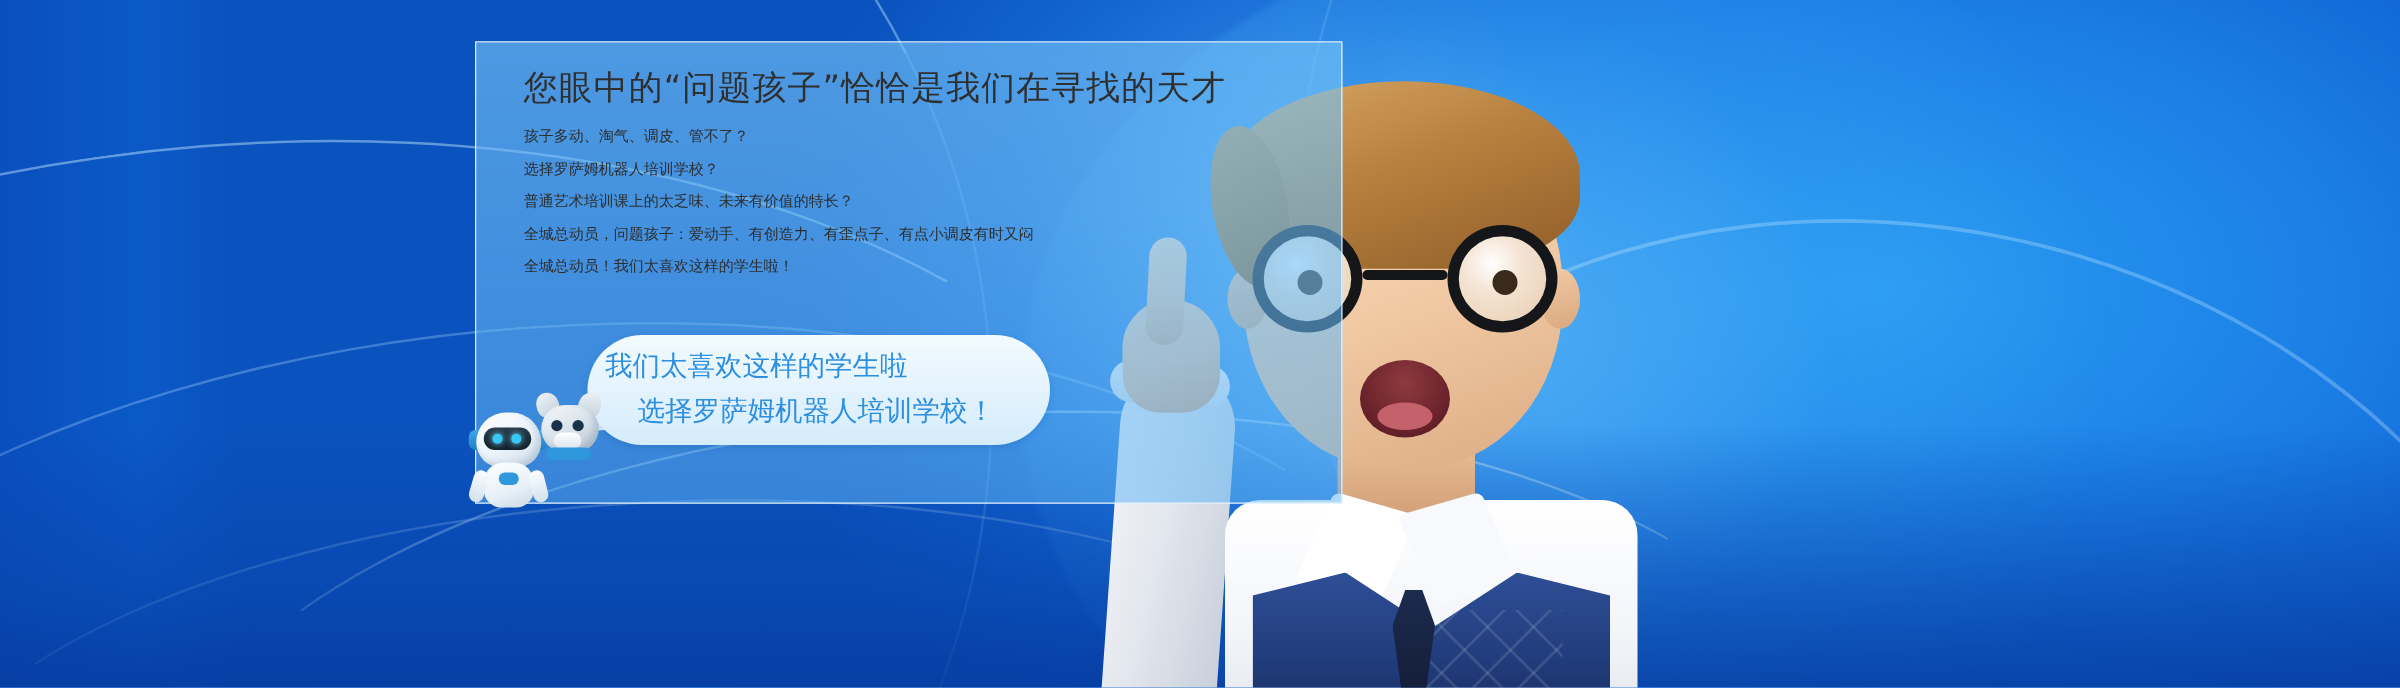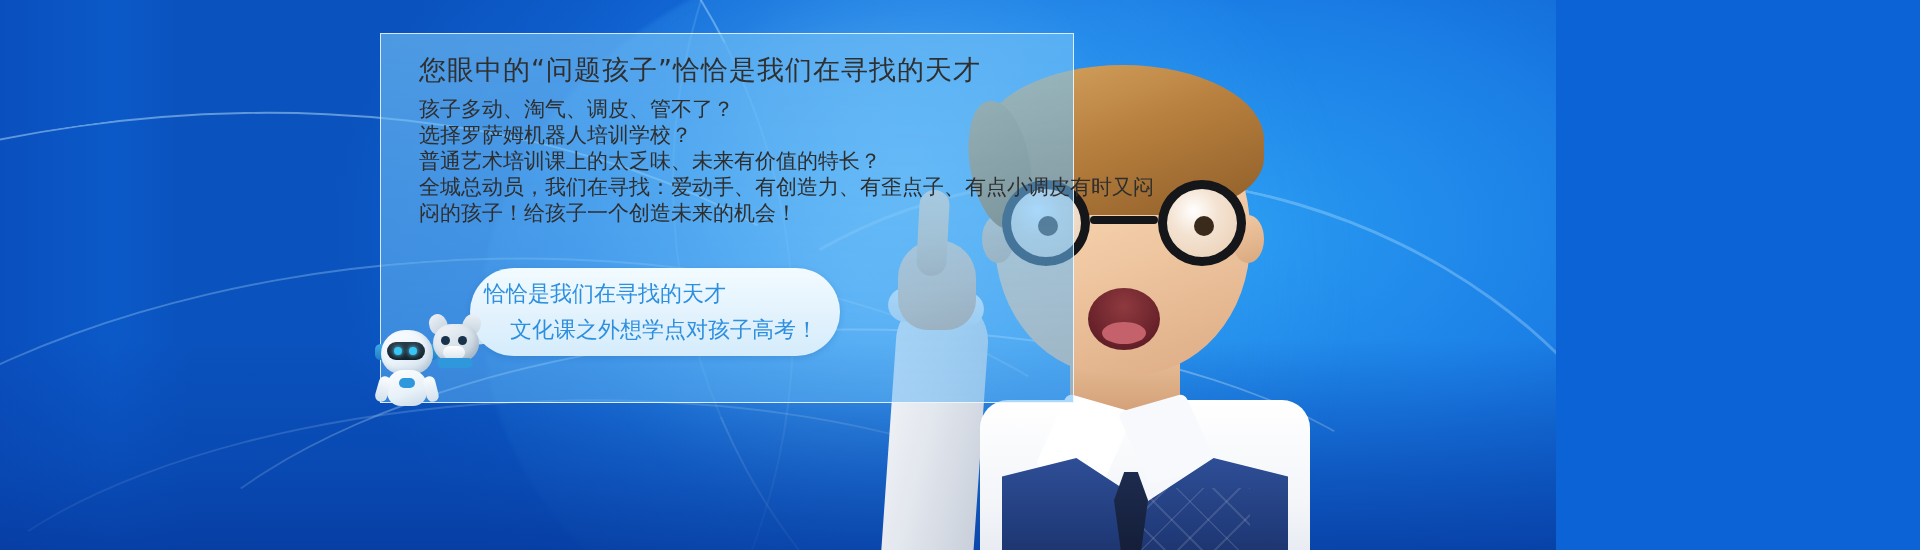--- a/index.html
+++ b/index.html
@@ -1,21 +1,21 @@
 <!DOCTYPE html>
 <html><head>
 <meta charset="utf-8">
 <style>
   html,body{margin:0;padding:0;}
   body{
     width:1920px;height:550px;overflow:hidden;
     font-family:"Liberation Sans","DejaVu Sans",sans-serif;
     background:#0b63d6;
   }
-  .banner{position:relative;width:1556px;height:550px;overflow:hidden;}
+  .banner{position:relative;width:1920px;height:550px;overflow:hidden;}
 
   
   .bg-base{
     position:absolute;inset:0;
     background:
       radial-gradient(900px 520px at 78% 42%, #2a9cf2 0%, #1b7fe6 42%, #0f62d2 72%, #0a52bd 100%),
       linear-gradient(115deg,#0a53c0 0%,#0c63d2 22%,#1277de 45%,#0e67d4 68%,#0a4fba 100%);
   }
   .bg-deep-bottom{
     position:absolute;left:0;bottom:0;width:100%;height:210px;
@@ -55,21 +55,21 @@
   }
   .headline{
     position:absolute;left:38px;top:18px;
     font-size:27px;color:#2f2f2f;letter-spacing:1px;white-space:nowrap;
     font-family:"DejaVu Sans","Liberation Sans",sans-serif;
   }
   .body-lines{
     position:absolute;left:38px;top:62px;width:632px;
   }
   .body-line{
-    font-size:21px;color:#2e2e2e;line-height:26px;white-space:nowrap;
+    font-size:12px;color:#2e2e2e;line-height:26px;white-space:nowrap;
     font-family:"DejaVu Sans","Liberation Sans",sans-serif;
   }
 
   
   .bubble{
     position:absolute;left:470px;top:268px;width:370px;height:88px;
     border-radius:44px;
     background:linear-gradient(180deg,#f2fbff 0%,#e2f2fd 55%,#d5ecfb 100%);
     box-shadow:0 2px 6px rgba(10,60,140,.18);
   }
@@ -253,30 +253,30 @@
     <div class="b-argyle"></div>
     <div class="b-tie"></div>
   </div>
 
   <div class="panel">
     <div class="headline">您眼中的“问题孩子”恰恰是我们在寻找的天才</div>
     <div class="body-lines">
       <div class="body-line">孩子多动、淘气、调皮、管不了？</div>
       <div class="body-line">选择罗萨姆机器人培训学校？</div>
       <div class="body-line">普通艺术培训课上的太乏味、未来有价值的特长？</div>
-      <div class="body-line">全城总动员，我们在寻找：爱动手、有创造力、有歪点子、有点小调皮有时又闷</div>
-      <div class="body-line">闷的孩子！给孩子一个创造未来的机会！</div>
+      <div class="body-line">全城总动员，问题孩子：爱动手、有创造力、有歪点子、有点小调皮有时又闷</div>
+      <div class="body-line">全城总动员！我们太喜欢这样的学生啦！</div>
     </div>
   </div>
 
   <div class="bubble-tail"></div>
   <div class="bubble">
     <div class="bubble-text">
-      <div class="bubble-line">恰恰是我们在寻找的天才</div>
-      <div class="bubble-line l2">文化课之外想学点对孩子高考！</div>
+      <div class="bubble-line">我们太喜欢这样的学生啦</div>
+      <div class="bubble-line l2">选择罗萨姆机器人培训学校！</div>
     </div>
   </div>
 
   <div class="robot">
     <div class="r-ear a"></div>
     <div class="r-ear b"></div>
     <div class="r-head"></div>
     <div class="r-visor"></div>
     <div class="r-eye e1"></div>
     <div class="r-eye e2"></div>

